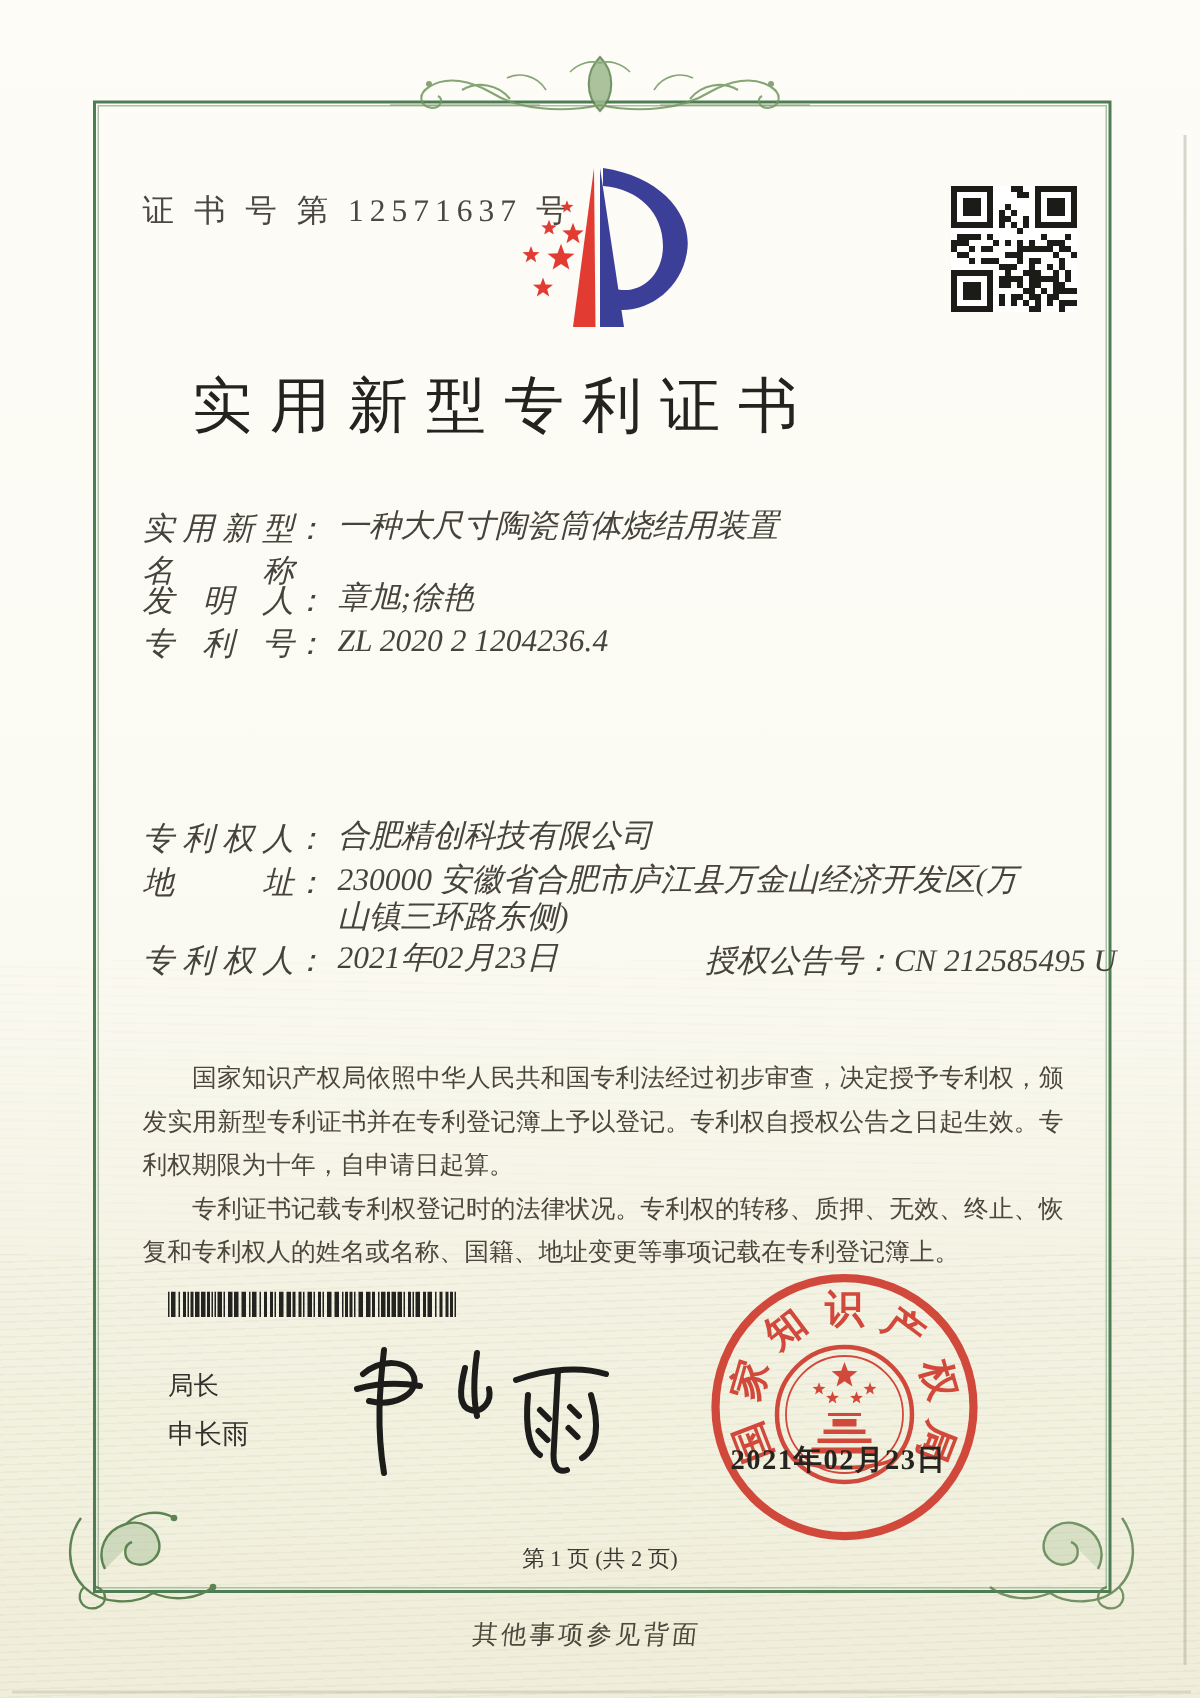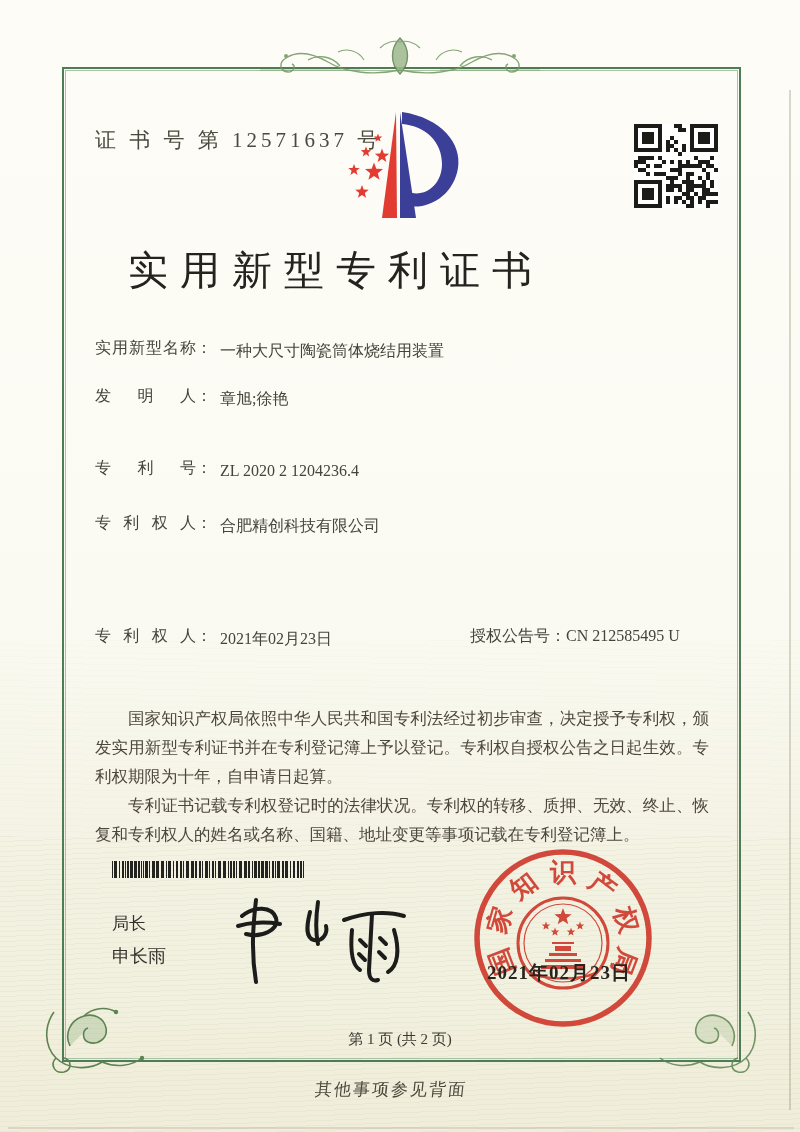--- a/index.html
+++ b/index.html
@@ -14,21 +14,21 @@
      background:repeating-linear-gradient(181deg, rgba(148,172,126,.14) 0 1px, rgba(255,255,255,0) 1px 6px);}
   
   .frame{left:62px;top:67px;width:675px;height:991px;border:2px solid #4e7d55;}
   .frame-inner{position:absolute;left:1px;top:1px;right:1px;bottom:1px;border:1px solid #a9c2a5;}
   
   .paper-edge-r{left:789px;top:90px;width:2px;height:1020px;background:rgba(150,145,120,.35);}
   .paper-edge-b{left:8px;top:1127px;width:786px;height:2px;background:rgba(150,145,120,.25);}
   .cert-no{left:95px;top:126px;font-size:21px;letter-spacing:4px;color:#4a483f;}
   .title{left:0;top:243px;width:672px;text-align:center;font-size:40px;font-weight:400;
          letter-spacing:12px;color:#24231f;}
-  .field-row{left:95px;width:620px;font-size:16px;color:#46443a;}
+  .field-row{left:95px;width:620px;font-size:21px;color:#46443a;font-style:italic;}
   .flabel{display:inline-block;width:101px;text-align:justify;text-align-last:justify;vertical-align:top;}
   .fcolon{display:inline-block;vertical-align:top;margin-right:8px;}
   .fvalue{display:inline-block;vertical-align:top;max-width:468px;line-height:25px;}
   .pair2{position:absolute;left:375px;top:0;white-space:nowrap;}
   .paras{left:95px;top:663px;width:614px;font-size:16.5px;line-height:29px;color:#4c473c;text-align:justify;margin-top:41px;}
   .paras p{margin:0;text-indent:2em;}
   .chief{left:112px;top:912px;font-size:17px;color:#33322c;font-family:"Liberation Sans","DejaVu Sans",sans-serif;}
   .chief2{left:112px;top:944px;font-size:18px;color:#33322c;font-family:"Liberation Sans","DejaVu Sans",sans-serif;}
   .seal-date{left:487px;top:960px;font-size:19px;letter-spacing:1px;color:#26241f;font-weight:600;}
   .page-no{left:300px;top:1030px;width:200px;text-align:center;font-size:15px;color:#3c3a32;}
@@ -233,25 +233,28 @@
   </svg>
 
   <div class="abs title">实用新型专利证书</div>
 
   <div class="abs field-row" style="top:338px;">
     <span class="flabel">实用新型名称</span><span class="fcolon">：</span><span class="fvalue">一种大尺寸陶瓷筒体烧结用装置</span>
   </div>
   <div class="abs field-row" style="top:386px;">
     <span class="flabel">发明人</span><span class="fcolon">：</span><span class="fvalue">章旭;徐艳</span>
   </div>
-  <div class="abs field-row" style="top:458px;">
+  <div class="abs field-row" style="top:415px;">
     <span class="flabel">专利号</span><span class="fcolon">：</span><span class="fvalue">ZL 2020 2 1204236.4</span>
   </div>
-  <div class="abs field-row" style="top:513px;">
+  <div class="abs field-row" style="top:545px;">
     <span class="flabel">专利权人</span><span class="fcolon">：</span><span class="fvalue">合肥精创科技有限公司</span>
+  </div>
+  <div class="abs field-row" style="top:574px;">
+    <span class="flabel">地址</span><span class="fcolon">：</span><span class="fvalue" style="width:462px;">230000 安徽省合肥市庐江县万金山经济开发区(万山镇三环路东侧)</span>
   </div>
   <div class="abs field-row" style="top:626px;">
     <span class="flabel">专利权人</span><span class="fcolon">：</span><span class="fvalue">2021年02月23日</span>
     <span class="pair2"><span>授权公告号</span><span>：</span><span>CN 212585495 U</span></span>
   </div>
 
   <div class="abs paras">
     <p>国家知识产权局依照中华人民共和国专利法经过初步审查，决定授予专利权，颁发实用新型专利证书并在专利登记簿上予以登记。专利权自授权公告之日起生效。专利权期限为十年，自申请日起算。</p>
     <p>专利证书记载专利权登记时的法律状况。专利权的转移、质押、无效、终止、恢复和专利权人的姓名或名称、国籍、地址变更等事项记载在专利登记簿上。</p>
   </div>

